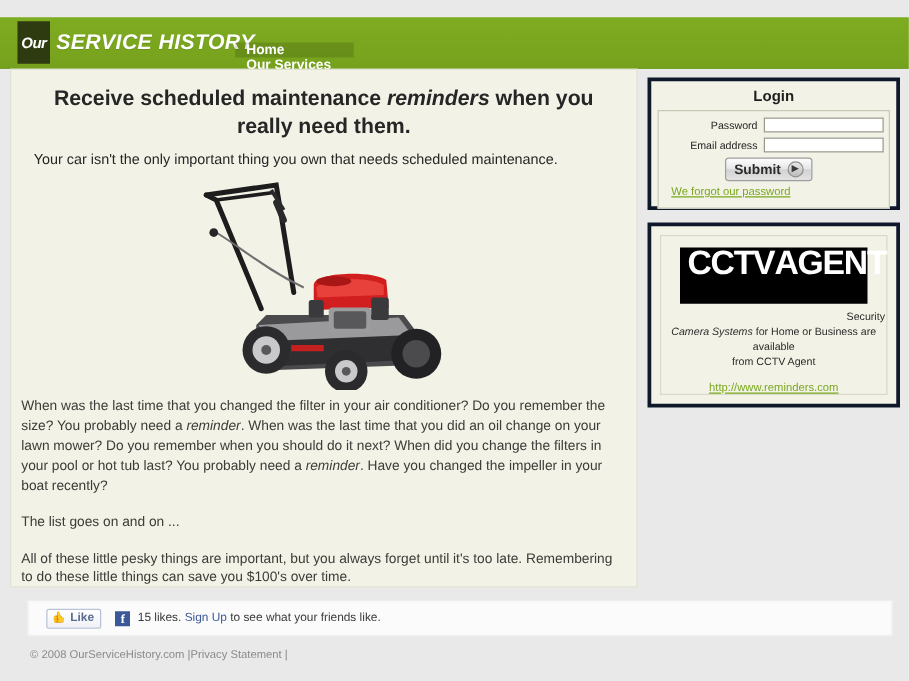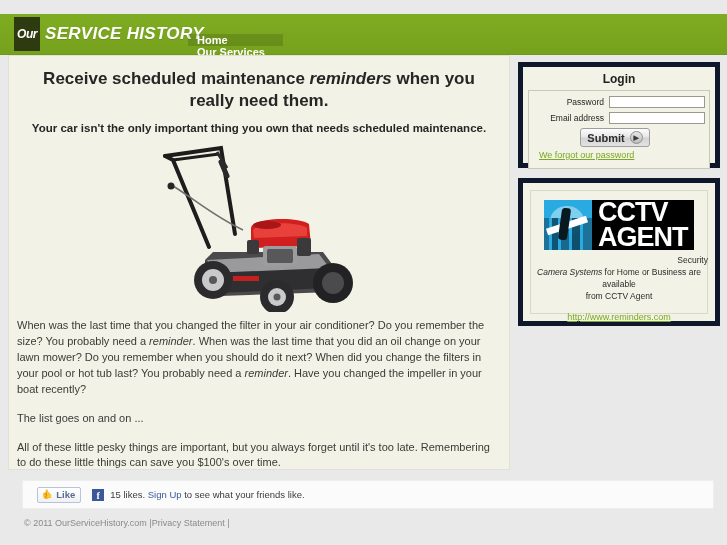--- a/index.html
+++ b/index.html
@@ -105,23 +105,22 @@
     font-weight: bold;
     color: #262626;
     line-height: 1.32;
   }
   .headline em {
     font-style: italic;
     font-weight: bold;
   }
   .subhead {
     margin: 9px 18px 0 18px;
-    text-align: center;
     font-size: 11.5px;
-    font-weight: bold;
+    font-weight: normal;
     color: #262626;
   }
 
   .hero-wrap {
     margin-top: 8px;
     display: flex;
     justify-content: center;
   }
   .mower {
     position: relative;
@@ -138,21 +137,21 @@
     margin: 0 0 13px 0;
   }
   .body-copy em {
     font-style: italic;
   }
 
   
   .side-box {
     position: absolute;
     background: #f2f2e6;
-    border: 5px solid #0f172a;
+    border: 3px solid #0f172a;
     box-sizing: border-box;
   }
   .login-box {
     left: 518px;
     top: 62px;
     width: 202px;
     height: 106px;
   }
   .login-title {
     text-align: center;
@@ -296,21 +295,21 @@
         #1b6f94 0 5px, #29abe2 5px 8px,
         #0e4f6e 8px 14px, #29abe2 14px 17px,
         #18658a 17px 25px, #29abe2 25px 28px,
         #0d4a68 28px 36px, #29abe2 36px 39px,
         #1b6f94 39px 48px);
     opacity: 0.95;
   }
   .cctv-text {
     flex: 1;
     display: flex;
-    flex-direction: column;
+    flex-direction: row;
     justify-content: center;
     padding-left: 6px;
   }
   .cctv-line {
     color: #ffffff;
     font-weight: bold;
     font-size: 27px;
     line-height: 0.93;
     letter-spacing: -1px;
     font-family: "Liberation Sans", sans-serif;
@@ -526,16 +525,16 @@
       <span class="thumb">👍</span>
       <span>Like</span>
     </div>
     <div class="fb-f">f</div>
     <div class="fb-text">
       <span>15 likes. </span><a>Sign Up</a><span> to see what your friends like.</span>
     </div>
   </div>
 
   <div class="footer">
-    <span>© 2011 OurServiceHistory.com |</span><a>Privacy Statement</a><span> |</span>
+    <span>© 2008 OurServiceHistory.com |</span><a>Privacy Statement</a><span> |</span>
   </div>
 
 </div>
 
 </body></html>

